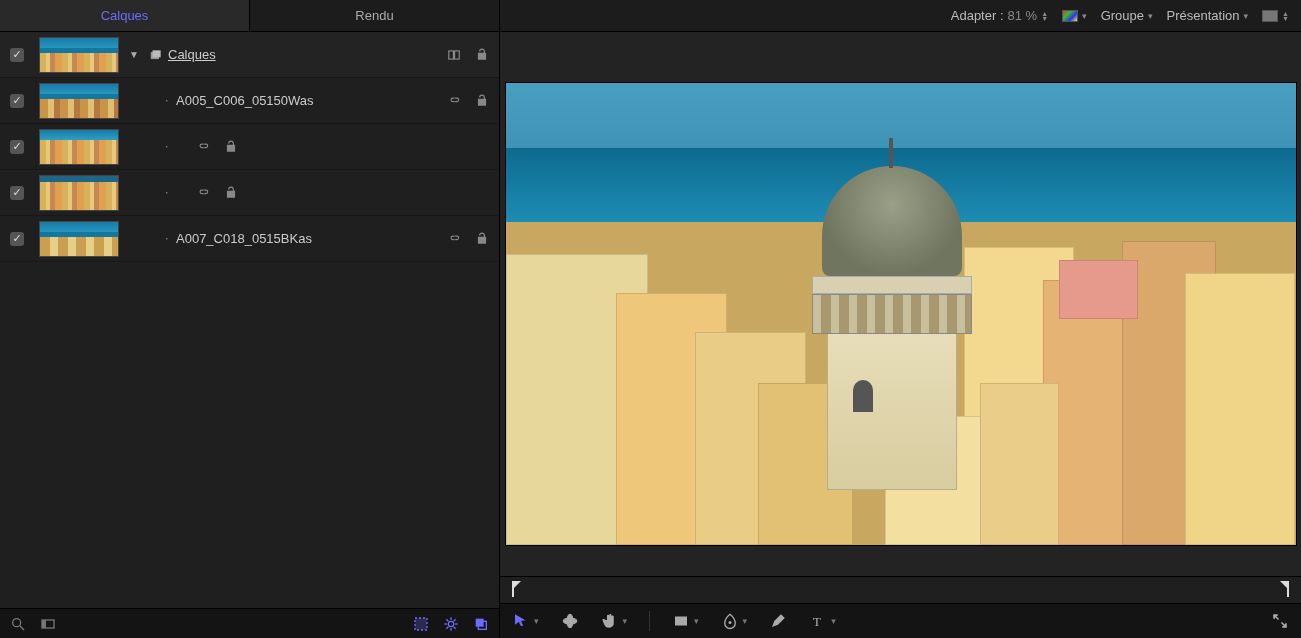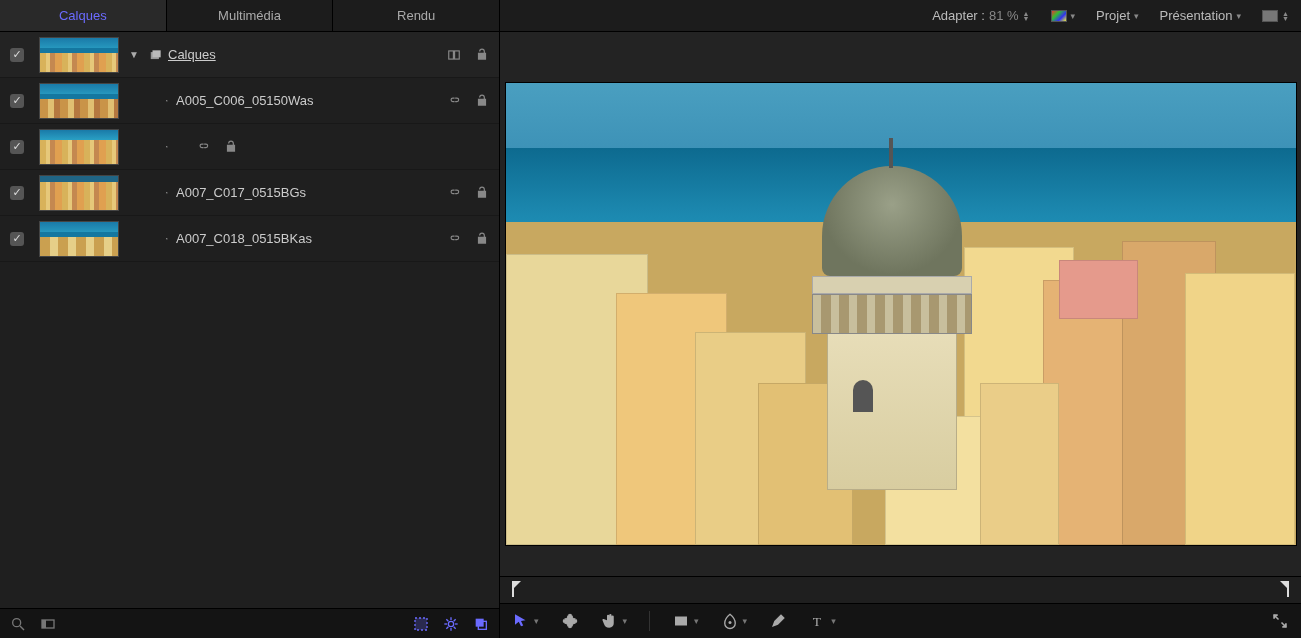--- a/index.html
+++ b/index.html
@@ -118,21 +118,21 @@
     display:flex;
     flex-direction:column;
     background:#1a1a1a;
   }
   .toolbar-top {
     height: 32px;
     display:flex;
     align-items:center;
     justify-content:flex-end;
     padding: 0 12px;
-    gap: 21px;
+    gap: 14px;
     border-bottom:1px solid #000;
     background:#1c1c1c;
     color:#bbb;
     font-size:13px;
   }
   .tb-item { display:flex; align-items:center; gap:4px; cursor:pointer;}
   .tb-item .caret { font-size:9px; color:#888;}
   .updown { display:flex; flex-direction:column; line-height:5px; font-size:7px; color:#888;}
   .colorchip{
     width:16px; height:12px; border:1px solid #555;
@@ -218,21 +218,20 @@
   .tbb .caret{ font-size:9px; color:#777;}
   .tbb-spacer{ flex:1;}
   .divider{ width:1px; height:20px; background:#333;}
 </style>
 </head>
 <body>
 
 <div class="left">
   <div class="tabs">
     <div class="tab active">Calques</div>
-    <div class="tab">Multimédia</div>
     <div class="tab">Rendu</div>
   </div>
 
   <div class="layer-list">
 
 
     <div class="row group">
       <div class="cb-col">
           <div class="checkbox checked"></div>
         </div>
@@ -334,21 +333,20 @@
           </div>
         </div>
       <div class="indent-col"></div>
       <div class="type-icon-col" style="padding-left:22px;">
         <svg class="clip-ico" viewBox="0 0 24 20">
             <rect x="1" y="2" width="22" height="16" fill="none" stroke="#888" stroke-width="1.5"></rect>
             <rect x="1" y="2" width="22" height="3" fill="#888"></rect>
             <rect x="1" y="15" width="22" height="3" fill="#888"></rect>
           </svg>
       </div>
-      <div class="name-col" style="padding-left:8px;">A007_C017_0515BGs</div>
       <div class="icons-col">
         <svg class="ico-small" viewBox="0 0 24 24">
             <path d="M10 14a4 4 0 010-8h3v2h-3a2 2 0 000 4h3v2zm4-8h3a4 4 0 010 8h-3v-2h3a2 2 0 000-4h-3z"></path>
           </svg>
         <svg class="ico-small" viewBox="0 0 24 24">
             <path d="M17 8V6a5 5 0 00-10 0h2a3 3 0 016 0v2H5v12h14V8z"></path>
           </svg>
       </div>
     </div>
 
@@ -426,21 +424,21 @@
       <span class="updown">
           <span>▲</span>
           <span>▼</span>
         </span>
     </div>
     <div class="tb-item">
       <div class="colorchip"></div>
       <span class="caret">▾</span>
     </div>
     <div class="tb-item">
-      <span>Projet</span>
+      <span>Groupe</span>
       <span class="caret">▾</span>
     </div>
     <div class="tb-item">
       <span>Présentation</span>
       <span class="caret">▾</span>
     </div>
     <div class="tb-item">
       <div class="graychip"></div>
       <span class="updown">
           <span>▲</span>

